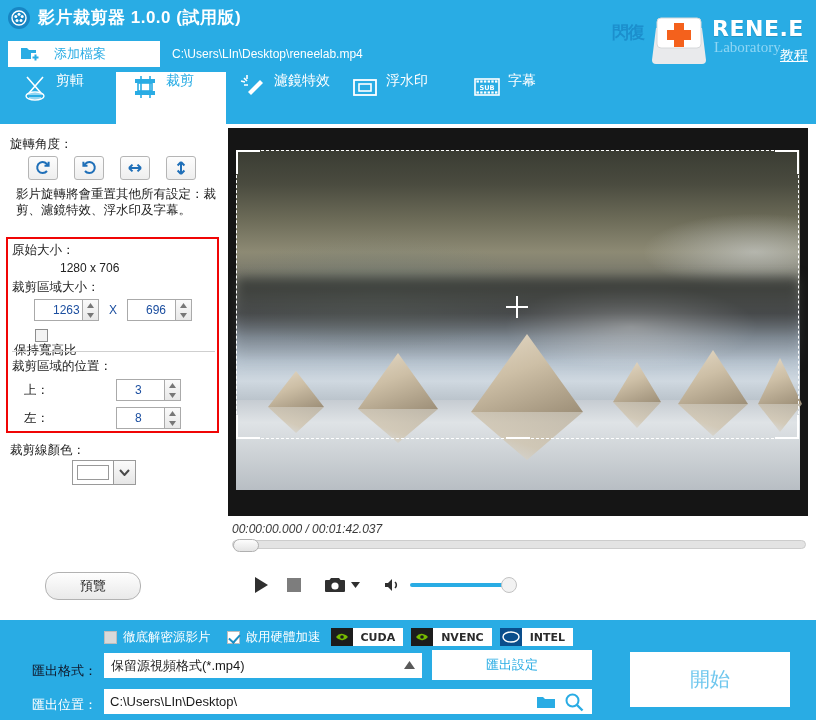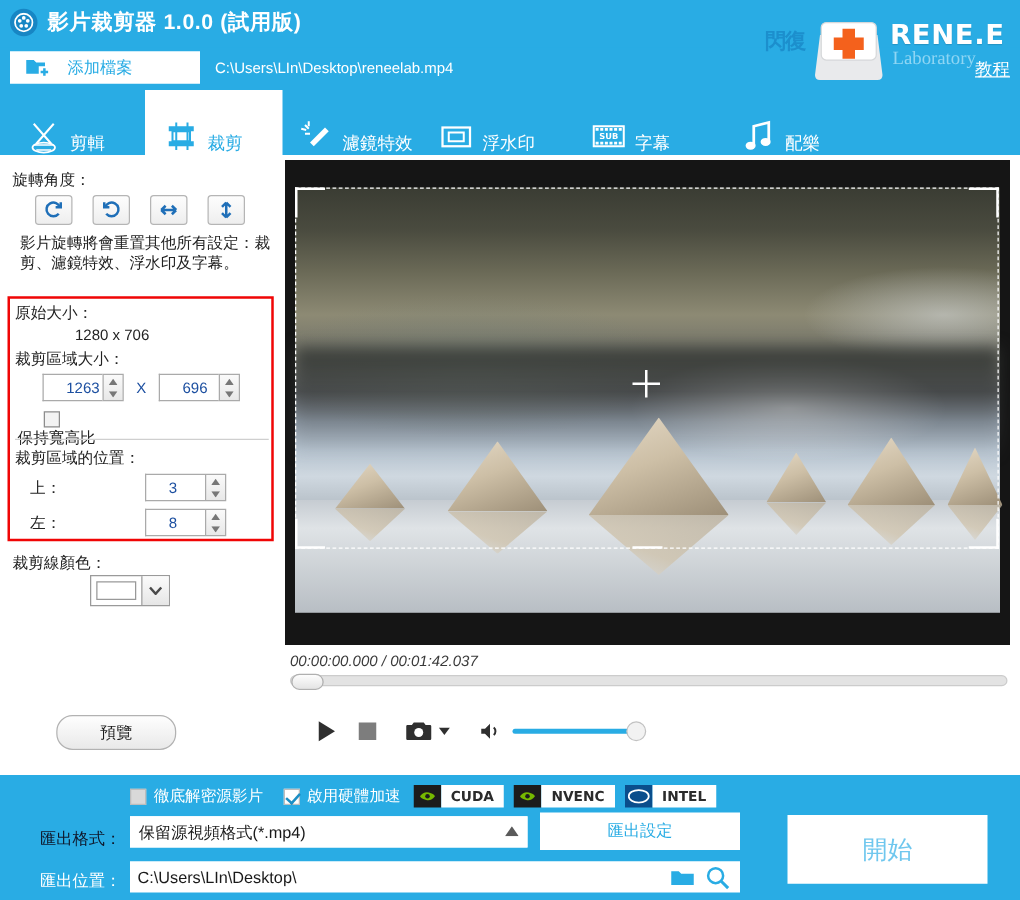--- a/index.html
+++ b/index.html
@@ -64,21 +64,21 @@
     position: absolute; left: 172px; top: 47px;
     color: #ffffff; font-size: 12px;
   }
   
   .tabbar {
     position: absolute; left: 0; top: 72px; width: 816px; height: 52px;
     background: #29ace4;
   }
   .tab {
     position: absolute; top: 0; height: 52px;
-    display: flex; align-items: flex-end; cursor: pointer;
+    display: flex; align-items: flex-start; cursor: pointer;
     color: #ffffff; font-size: 14px;
   }
   .tab .tico { width: 30px; height: 30px; margin-right: 6px; flex: none; }
   .tab.active { background: #ffffff; color: #29ace4; }
   .tab.active .tico path, .tab.active .tico rect,
   .tab.active .tico circle, .tab.active .tico line,
   .tab.active .tico polygon { stroke: #29ace4; fill: none; }
   .tab.active .tico .f { fill: #29ace4; stroke: none; }
   
   .leftpanel {
@@ -359,28 +359,20 @@
         <rect x="11.9" y="19.4" width="2.4" height="2.2"></rect>
           <rect x="15.6" y="19.4" width="2.4" height="2.2"></rect>
         <rect x="19.3" y="19.4" width="2.4" height="2.2"></rect>
           <rect x="23" y="19.4" width="2.4" height="2.2"></rect>
       </g>
       <text x="15" y="17.6" font-size="6.6" font-family="DejaVu Sans, sans-serif" font-weight="bold" fill="#fff" text-anchor="middle">SUB</text>
     </svg>
     <span>字幕</span>
   </div>
 
-  <div class="tab" style="left:586px;width:96px;padding-left:6px;">
-    <svg class="tico" viewBox="0 0 30 30">
-      <path d="M11 22 V7 L23 4 V19" fill="none" stroke="#fff" stroke-width="2.2"></path>
-      <ellipse cx="8.5" cy="22.5" rx="4" ry="3.2" fill="#fff"></ellipse>
-      <ellipse cx="20.5" cy="19.5" rx="4" ry="3.2" fill="#fff"></ellipse>
-    </svg>
-    <span>配樂</span>
-  </div>
 </div>
 
 <div class="leftpanel">
   <div class="lbl rot-label">旋轉角度：</div>
 
   <div class="rotbtns">
     <div class="rotbtn">
       <svg width="16" height="16" viewBox="0 0 16 16">
         <path d="M13 6 A5.5 5.5 0 1 0 12 11" fill="none" stroke="#1f6fb8" stroke-width="2"></path>
         <path d="M9.5 5.8 L13.6 5.8 L13.6 1.8" fill="none" stroke="#1f6fb8" stroke-width="2"></path>

